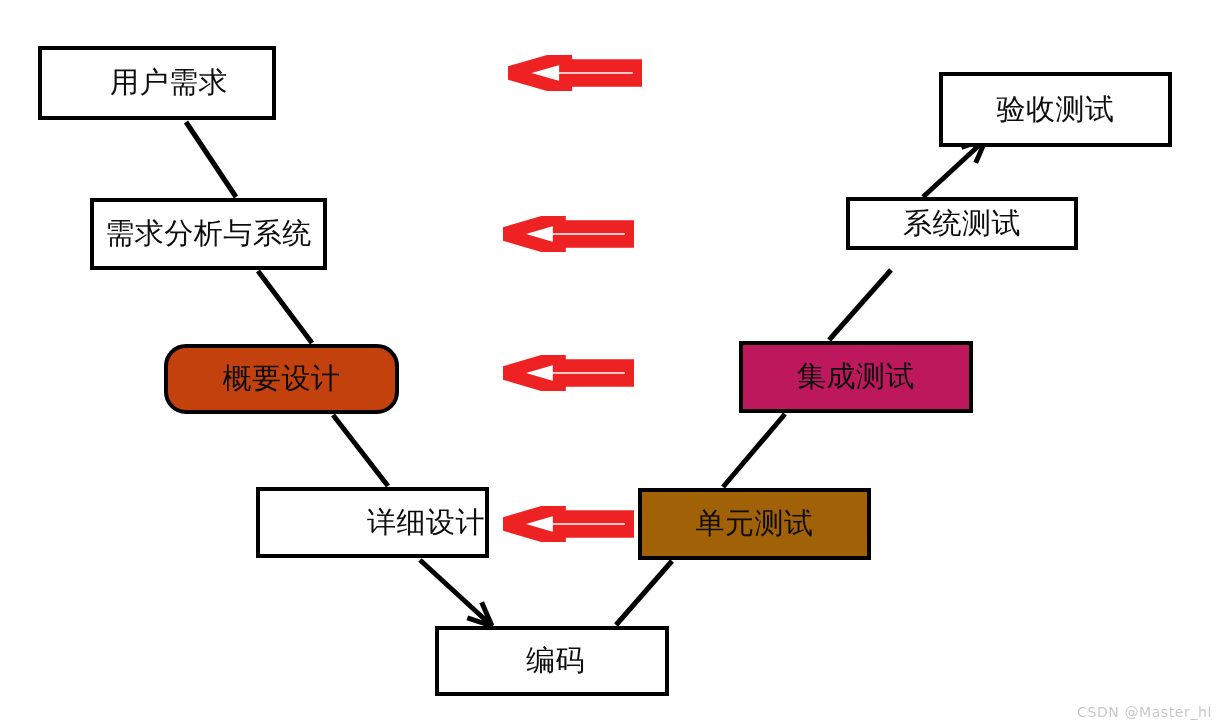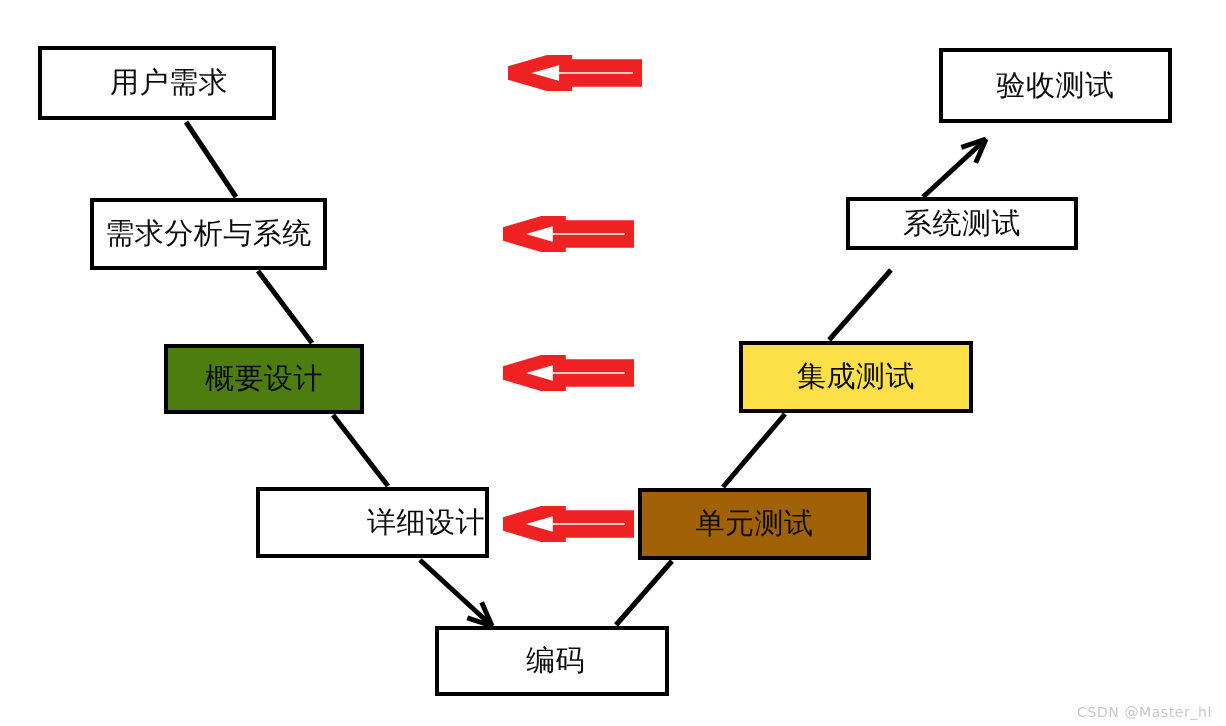--- a/index.html
+++ b/index.html
@@ -96,39 +96,39 @@
       </g>
     </svg>
 
   <div id="nodes-layer">
       <div class="node" style="left: 38px; top: 46px; width: 238px; height: 74px; border-color: rgb(0, 0, 0); background: rgb(255, 255, 255); padding-left: 24px;">
         <span class="node-label">用户需求</span>
       </div>
       <div class="node" style="left: 90px; top: 198px; width: 237px; height: 72px; border-color: rgb(0, 0, 0); background: rgb(255, 255, 255);">
         <span class="node-label">需求分析与系统</span>
       </div>
-      <div class="node" style="left: 164px; top: 344px; width: 200px; height: 70px; border-color: rgb(0, 0, 0); background: #4d7c0f;">
+      <div class="node" style="left: 164px; top: 344px; width: 235px; height: 70px; border-color: rgb(0, 0, 0); background: #c2410c; border-radius: 22px;">
         <span class="node-label">概要设计</span>
       </div>
       <div class="node" style="left: 256px; top: 487px; width: 233px; height: 71px; border-color: rgb(0, 0, 0); background: rgb(255, 255, 255); justify-content: flex-end;">
         <span class="node-label">详细设计</span>
       </div>
       <div class="node" style="left: 435px; top: 626px; width: 234px; height: 70px; border-color: rgb(0, 0, 0); background: rgb(255, 255, 255); padding-left: 7px;">
         <span class="node-label">编码</span>
       </div>
       <div class="node" style="left: 638px; top: 488px; width: 233px; height: 72px; border-color: rgb(0, 0, 0); background: #a16207;">
         <span class="node-label">单元测试</span>
       </div>
-      <div class="node" style="left: 739px; top: 341px; width: 234px; height: 72px; border-color: rgb(0, 0, 0); background: #fde047;">
+      <div class="node" style="left: 739px; top: 341px; width: 234px; height: 72px; border-color: rgb(0, 0, 0); background: #be185d;">
         <span class="node-label">集成测试</span>
       </div>
       <div class="node" style="left: 846px; top: 197px; width: 232px; height: 53px; border-color: rgb(0, 0, 0); background: rgb(255, 255, 255);">
         <span class="node-label">系统测试</span>
       </div>
-      <div class="node" style="left: 939px; top: 48px; width: 233px; height: 75px; border-color: rgb(0, 0, 0); background: rgb(255, 255, 255);">
+      <div class="node" style="left: 939px; top: 72px; width: 233px; height: 75px; border-color: rgb(0, 0, 0); background: rgb(255, 255, 255);">
         <span class="node-label">验收测试</span>
       </div>
     </div>
 
   <div id="arrows-layer">
       <div class="arrow" style="left: 508px; top: 55px; width: 134px; height: 36px;"><svg viewBox="0 0 100 100" preserveAspectRatio="none" width="100%" height="100%">
           <polygon points="0,50 43,4 43,30 98,30 98,70 43,70 43,96" fill="#ffffff" stroke="#ee2222" stroke-width="13" stroke-linejoin="miter" vector-effect="non-scaling-stroke"></polygon>
         </svg></div>
       <div class="arrow" style="left: 503px; top: 216px; width: 131px; height: 36px;"><svg viewBox="0 0 100 100" preserveAspectRatio="none" width="100%" height="100%">
           <polygon points="0,50 43,4 43,30 98,30 98,70 43,70 43,96" fill="#ffffff" stroke="#ee2222" stroke-width="13" stroke-linejoin="miter" vector-effect="non-scaling-stroke"></polygon>

